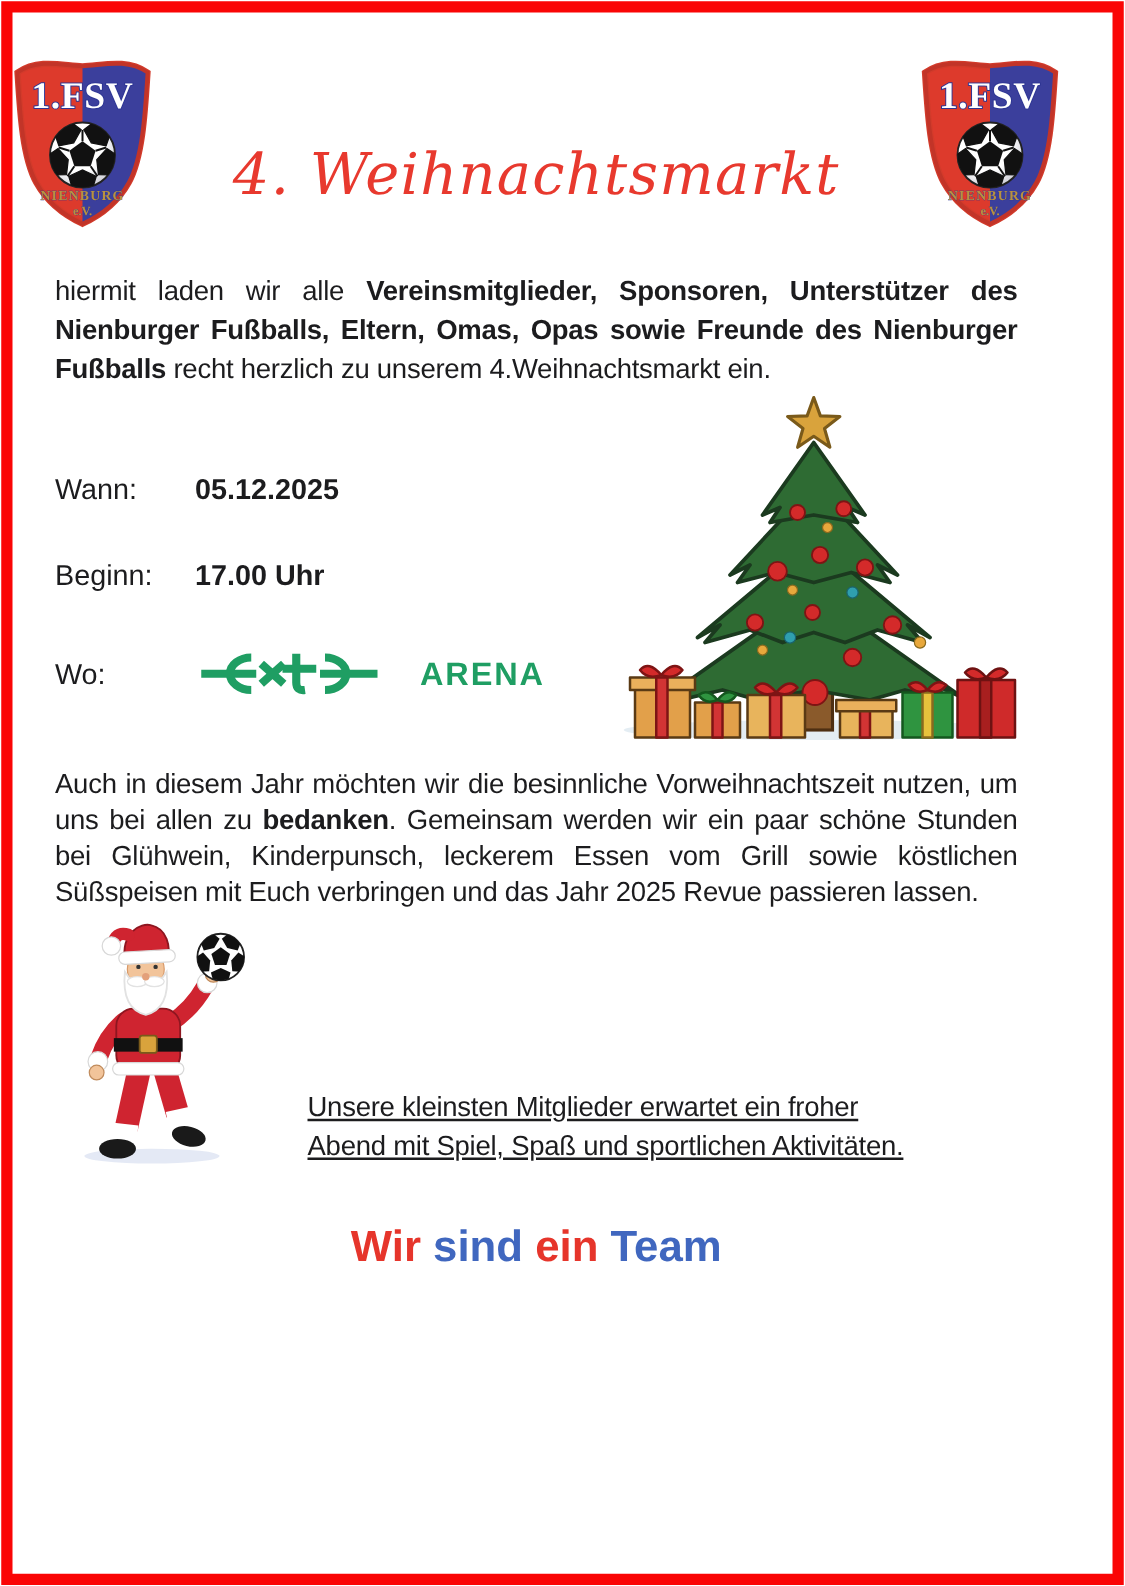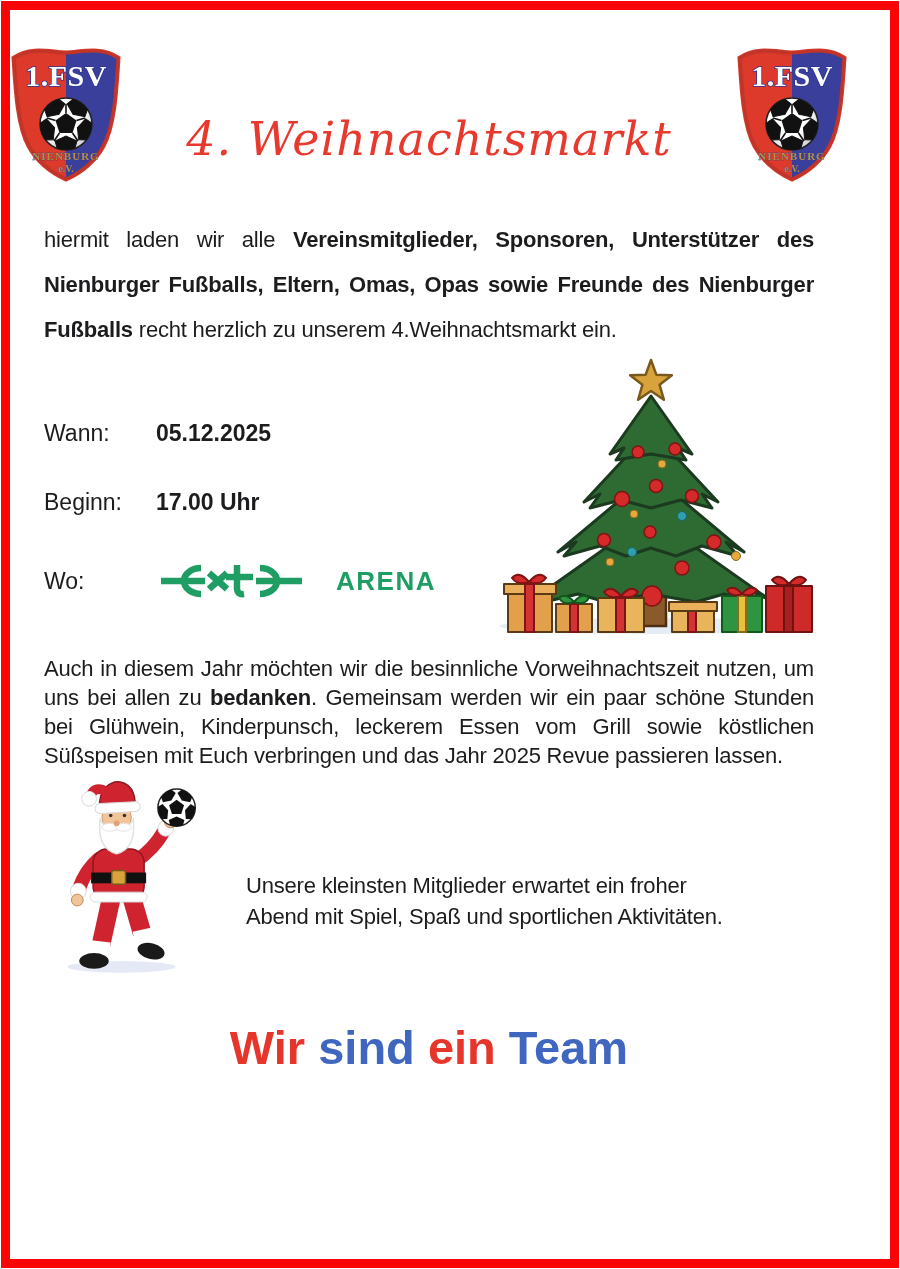--- a/index.html
+++ b/index.html
@@ -10,44 +10,44 @@
   .content { position:absolute; inset:0; padding:38px 86px 0 44px; }
 
   header.flyer-header { display:flex; justify-content:space-between; align-items:flex-start; margin:0 -40px; height:152px; }
   .crest { width:124px; height:148px; flex:0 0 auto; }
   .crest-club { font-family:"Liberation Serif", serif; font-weight:bold; font-size:30px; fill:#ffffff; stroke:#2e3694; stroke-width:1.6px; paint-order:stroke fill; letter-spacing:.5px; }
   .crest-city { font-family:"Liberation Serif", serif; font-weight:bold; font-size:11px; fill:#b8923f; stroke:#2e3694; stroke-width:.45px; paint-order:stroke fill; letter-spacing:1px; }
   .crest-suffix { font-family:"Liberation Serif", serif; font-weight:bold; font-size:10px; fill:#b8923f; stroke:#2e3694; stroke-width:.4px; paint-order:stroke fill; }
   h1.title { flex:1; text-align:center; margin-top:74px; font-family:"DejaVu Serif", serif; font-style:italic; font-weight:normal; font-size:46px; letter-spacing:1px; color:#e8392e; }
 
   .salutation { margin-top:56px; font-size:22px; font-weight:bold; }
-  .para { font-size:22px; line-height:45px; letter-spacing:-0.2px; }
+  .para { font-size:22px; line-height:31px; letter-spacing:-0.2px; }
   .justify { text-align:justify; }
   .intro { margin-top:27px; }
   .b { font-weight:bold; }
 
   .details-tree-row { display:flex; justify-content:space-between; align-items:flex-start; margin-top:4px; }
   .details { padding-top:64px; flex:1; }
   .detail-row { display:flex; align-items:center; margin-bottom:42px; font-size:23px; }
   .dlabel { width:112px; flex:0 0 auto; }
   .dvalue { font-weight:bold; }
   .arena-wrap { display:flex; align-items:center; }
   .exte-logo { width:150px; height:46px; }
   .arena { font-size:26px; font-weight:bold; color:#1f9e63; letter-spacing:1.5px; margin-left:30px; }
   .tree { width:332px; height:280px; flex:0 0 auto; margin-right:-4px; }
 
   .body-para { margin-top:8px; line-height:29px; }
 
-  .santa-row { display:flex; align-items:center; margin-top:2px; }
+  .santa-row { display:flex; align-items:flex-end; margin-top:2px;text-decoration:underline; }
   .santa { width:172px; height:202px; flex:0 0 auto; margin-left:-6px; }
   .santa-text { margin-left:36px; padding-top:56px; width:478px; font-size:22px; line-height:31px; letter-spacing:-0.2px; }
 
   .closing { margin-top:12px; max-width:690px; }
 
-  .slogan { margin-top:46px; text-align:center; font-size:47px; font-weight:bold; letter-spacing:0px; }
+  .slogan { margin-top:46px; text-align:center; font-size:35px; font-weight:bold; letter-spacing:0px; }
 </style>
 </head>
 <body>
 
 <div class="page">
   <div class="frame" style="border-color: rgb(250, 5, 5);"></div>
   <div class="content">
 
     <header class="flyer-header">
 

